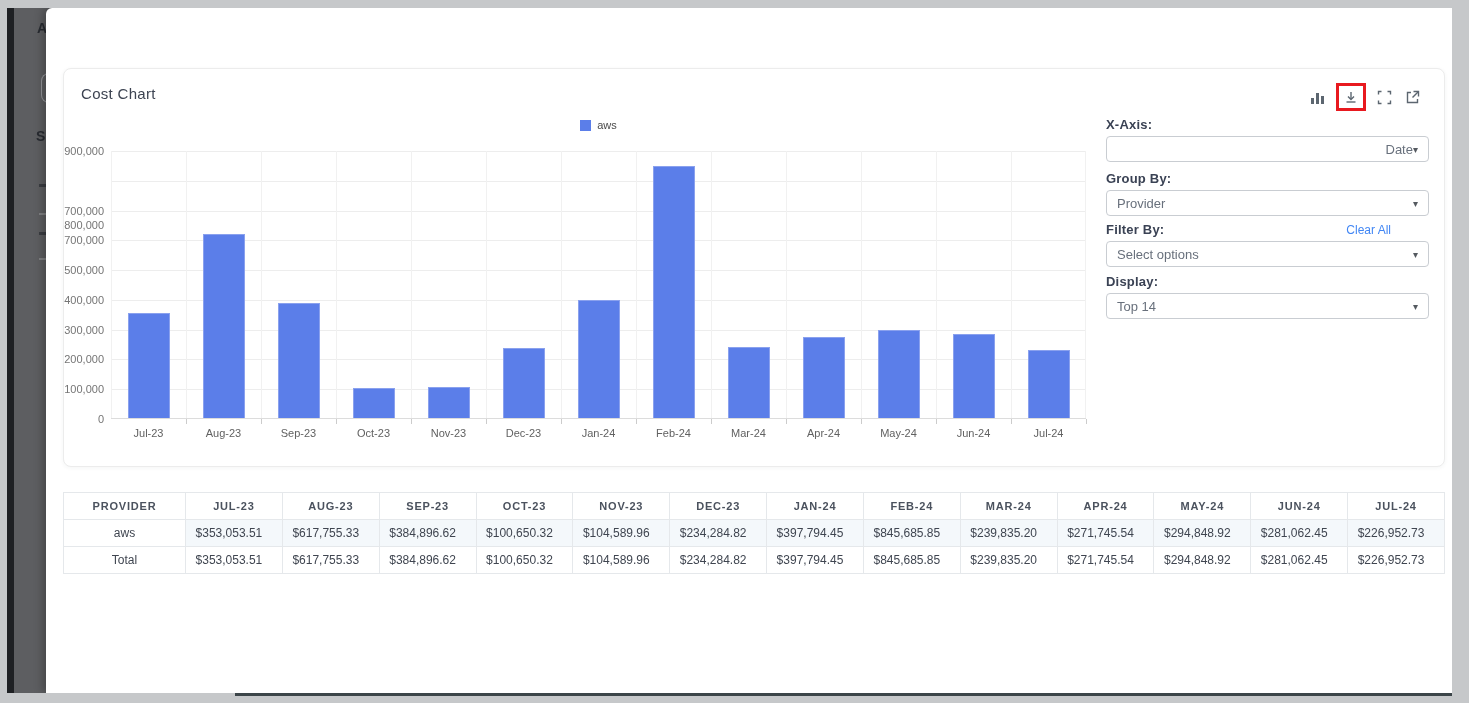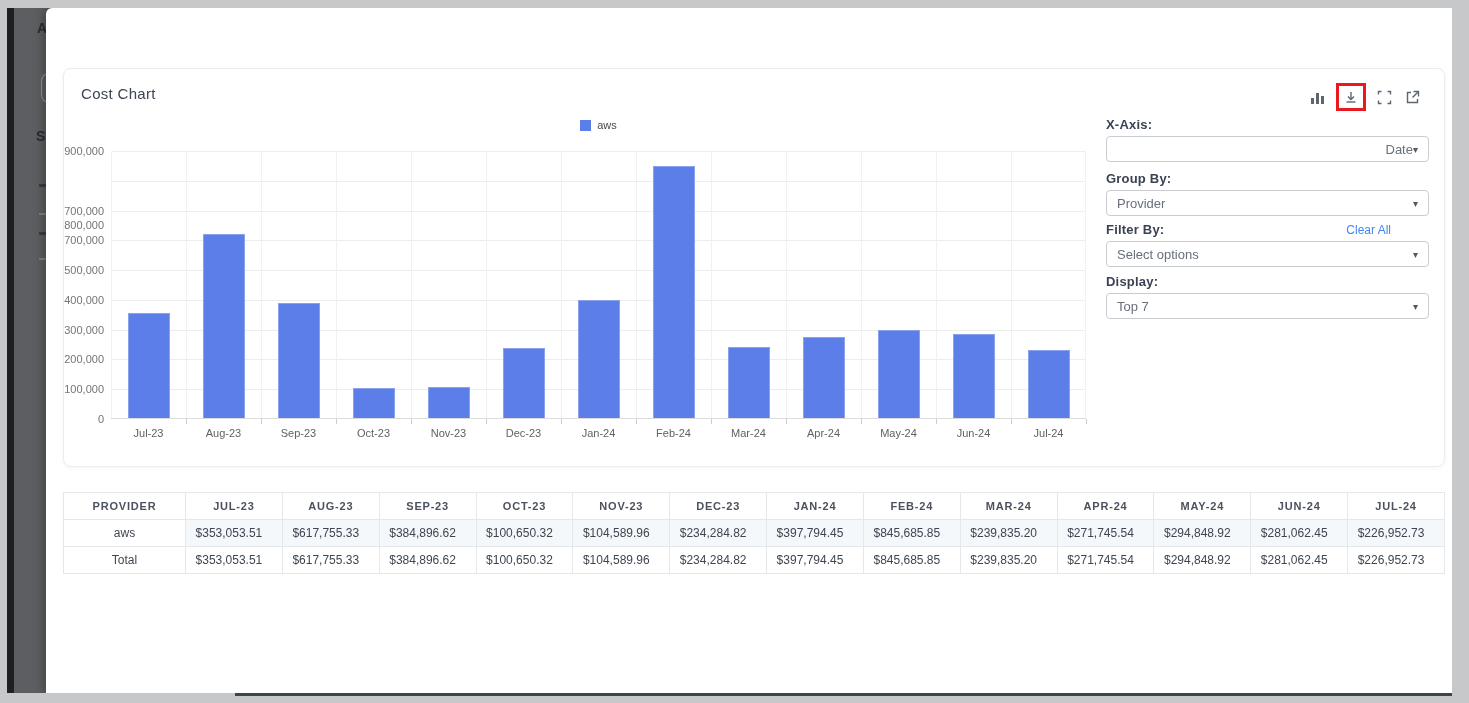--- a/index.html
+++ b/index.html
@@ -218,21 +218,21 @@
           <span class="ctl-label" style="position:static;">Filter By:</span>
           <span class="ctl-link">Clear All</span>
         </div>
         <div class="select" style="top:172px;">
           <span>Select options</span>
           <span class="caret">▾</span>
         </div>
 
         <div class="ctl-label" style="top:205px;">Display:</div>
         <div class="select" style="top:224px;">
-          <span>Top 7</span>
+          <span>Top 14</span>
           <span class="caret">▾</span>
         </div>
       </div>
     </div>
 
     <div class="table-wrap">
       <table id="cost-table">
         <colgroup id="cost-colgroup">
             <col style="width: 122px;">
             <col>

